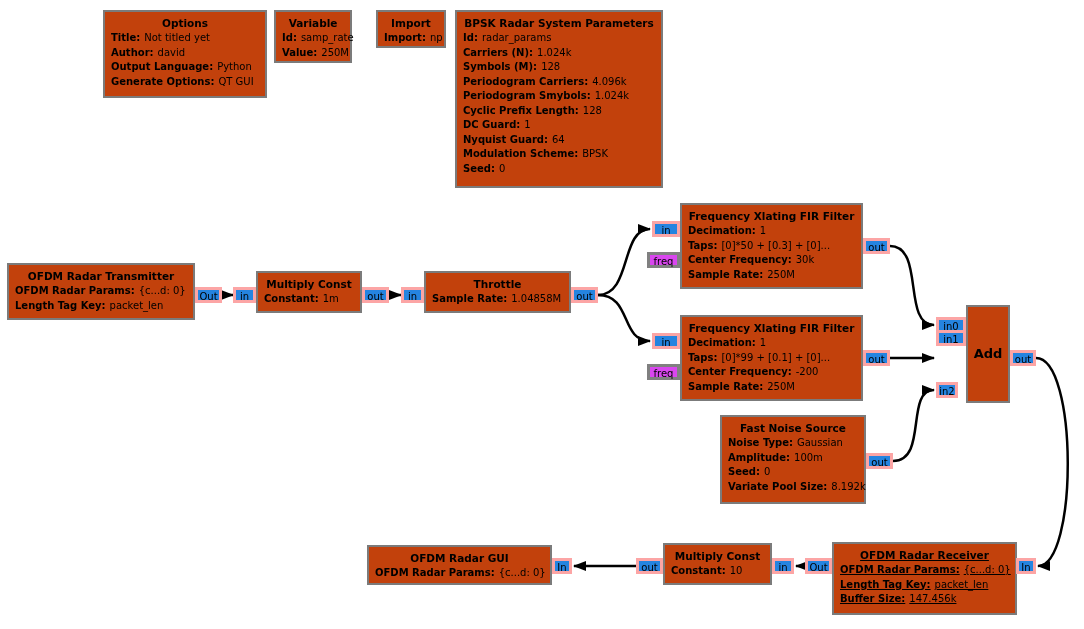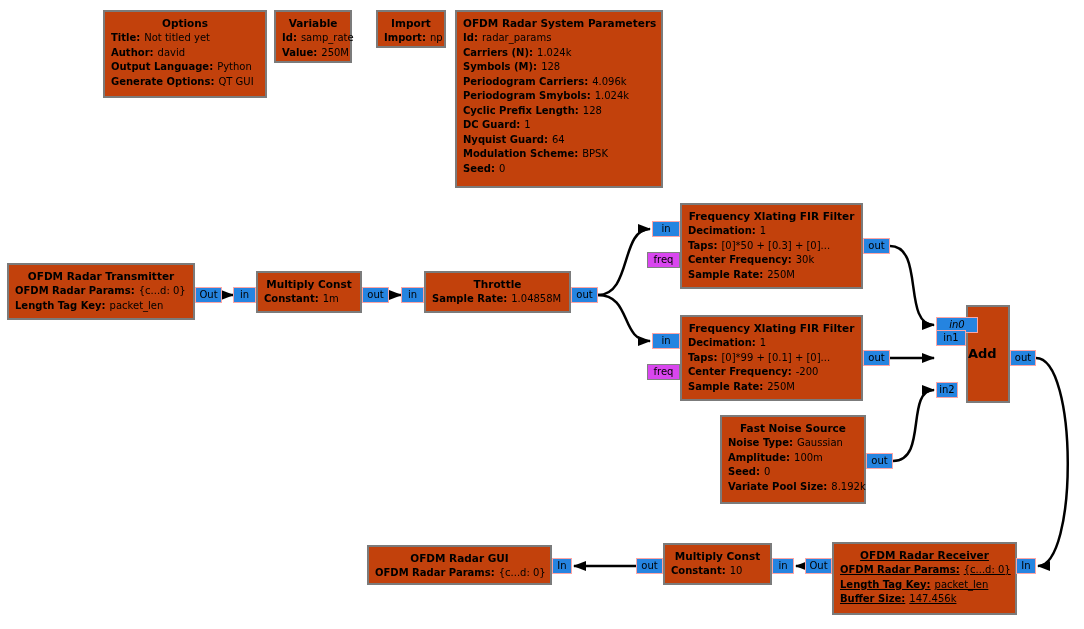--- a/index.html
+++ b/index.html
@@ -5,24 +5,24 @@
   html,body{margin:0;padding:0;background:#fff;}
   .canvas{position:relative;width:1084px;height:629px;background:#ffffff;overflow:hidden;
           font-family:"DejaVu Sans","Liberation Sans",sans-serif;}
   .block{position:absolute;background:#c2410c;border:2px solid #7B7B7B;box-sizing:border-box;
          padding:3px 6px;z-index:1;}
   .block .title{font-weight:bold;font-size:10.5px;text-align:center;line-height:16px;white-space:nowrap;}
   .param{font-size:10px;line-height:14.5px;white-space:nowrap;color:#000;}
   .param .k{font-weight:bold;margin-right:4px;}
   .wires{position:absolute;left:0;top:0;z-index:2;pointer-events:none;}
   .wires path{pointer-events:stroke;}
-  .port{position:absolute;box-sizing:border-box;background:#2584E0;border:1px solid #fca5a5;
+  .port{position:absolute;box-sizing:border-box;background:#2584E0;border:3px solid #fca5a5;
         color:#000;font-size:10px;text-align:center;height:16px;line-height:14px;z-index:3;}
   .port.msg{background:#d946ef;border-color:#808080;}
-  .add-block{display:flex;align-items:center;justify-content:flex-start;padding:0;}
+  .add-block{display:flex;align-items:center;justify-content:center;padding:0;}
   .add-block .title{font-size:13px;}
 </style>
 </head>
 <body>
 
 <div class="canvas">
 
   <div class="block" style="left:103px;top:10px;width:164px;height:88px;">
     <div class="title">Options</div>
     <div class="param"><span class="k">Title:</span><span class="v">Not titled yet</span></div>
@@ -36,21 +36,21 @@
     <div class="param"><span class="k">Id:</span><span class="v">samp_rate</span></div>
     <div class="param"><span class="k">Value:</span><span class="v">250M</span></div>
   </div>
 
   <div class="block" style="left:376px;top:10px;width:70px;height:38px;">
     <div class="title">Import</div>
     <div class="param"><span class="k">Import:</span><span class="v">np</span></div>
   </div>
 
   <div class="block" style="left:455px;top:10px;width:208px;height:178px;">
-    <div class="title">OFDM Radar System Parameters</div>
+    <div class="title">BPSK Radar System Parameters</div>
     <div class="param"><span class="k">Id:</span><span class="v">radar_params</span></div>
     <div class="param"><span class="k">Carriers (N):</span><span class="v">1.024k</span></div>
     <div class="param"><span class="k">Symbols (M):</span><span class="v">128</span></div>
     <div class="param"><span class="k">Periodogram Carriers:</span><span class="v">4.096k</span></div>
     <div class="param"><span class="k">Periodogram Smybols:</span><span class="v">1.024k</span></div>
     <div class="param"><span class="k">Cyclic Prefix Length:</span><span class="v">128</span></div>
     <div class="param"><span class="k">DC Guard:</span><span class="v">1</span></div>
     <div class="param"><span class="k">Nyquist Guard:</span><span class="v">64</span></div>
     <div class="param"><span class="k">Modulation Scheme:</span><span class="v">BPSK</span></div>
     <div class="param"><span class="k">Seed:</span><span class="v">0</span></div>
@@ -146,21 +146,21 @@
   <div class="port" style="left:652px;top:221px;width:28px;">in</div>
   <div class="port msg" style="left:647px;top:252px;width:33px;">freq</div>
   <div class="port" style="left:863px;top:238px;width:27px;">out</div>
 
   <div class="port" style="left:652px;top:333px;width:28px;">in</div>
   <div class="port msg" style="left:647px;top:364px;width:33px;">freq</div>
   <div class="port" style="left:863px;top:350px;width:27px;">out</div>
 
   <div class="port" style="left:866px;top:453px;width:27px;">out</div>
 
-  <div class="port" style="left:936px;top:317px;width:42px;font-style:italic;">in0</div>
+  <div class="port" style="left:936px;top:317px;width:30px;">in0</div>
   <div class="port" style="left:936px;top:330px;width:30px;">in1</div>
   <div class="port" style="left:936px;top:382px;width:22px;">in2</div>
   <div class="port" style="left:1010px;top:350px;width:26px;">out</div>
 
   <div class="port" style="left:1016px;top:558px;width:20px;">In</div>
   <div class="port" style="left:805px;top:558px;width:27px;">Out</div>
 
   <div class="port" style="left:772px;top:558px;width:22px;">in</div>
   <div class="port" style="left:636px;top:558px;width:27px;">out</div>
 

